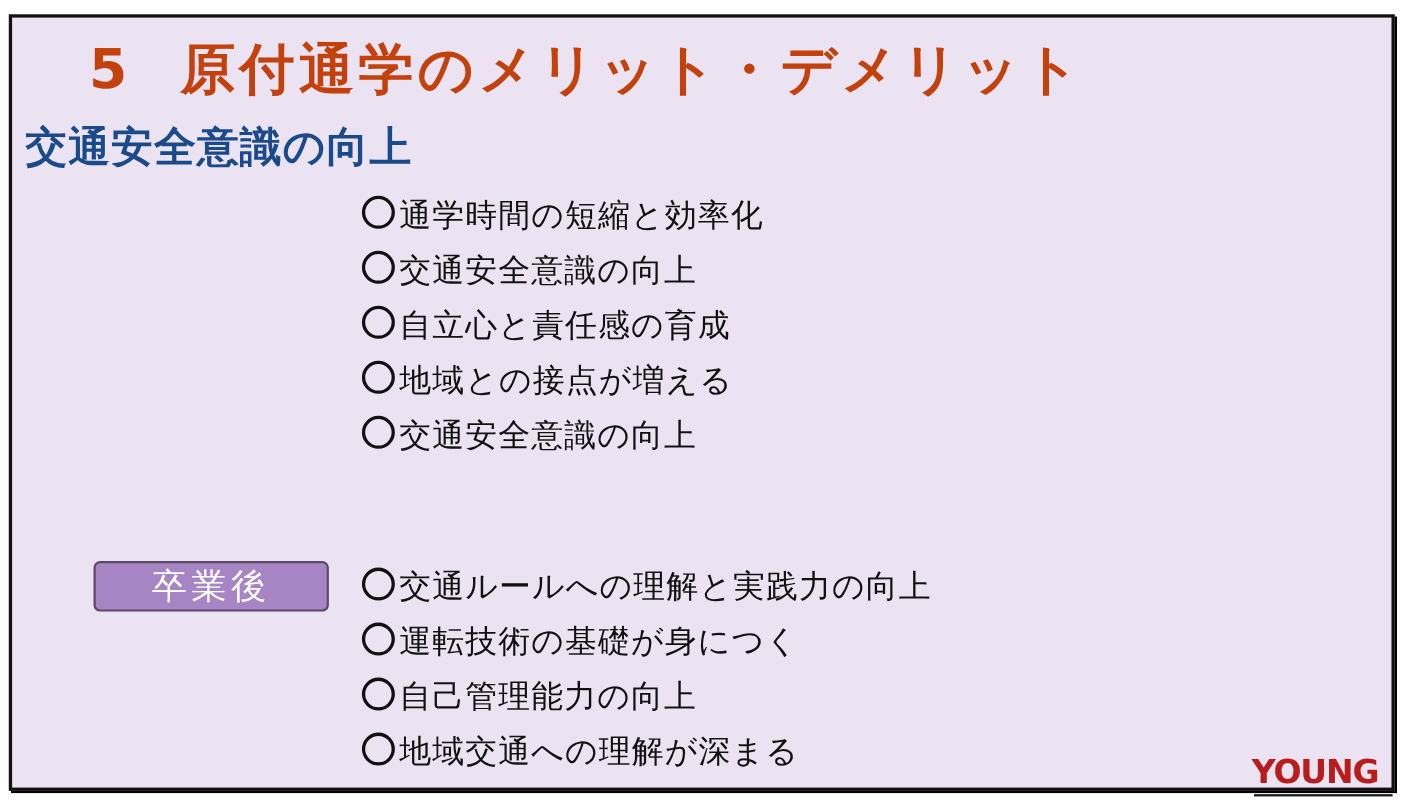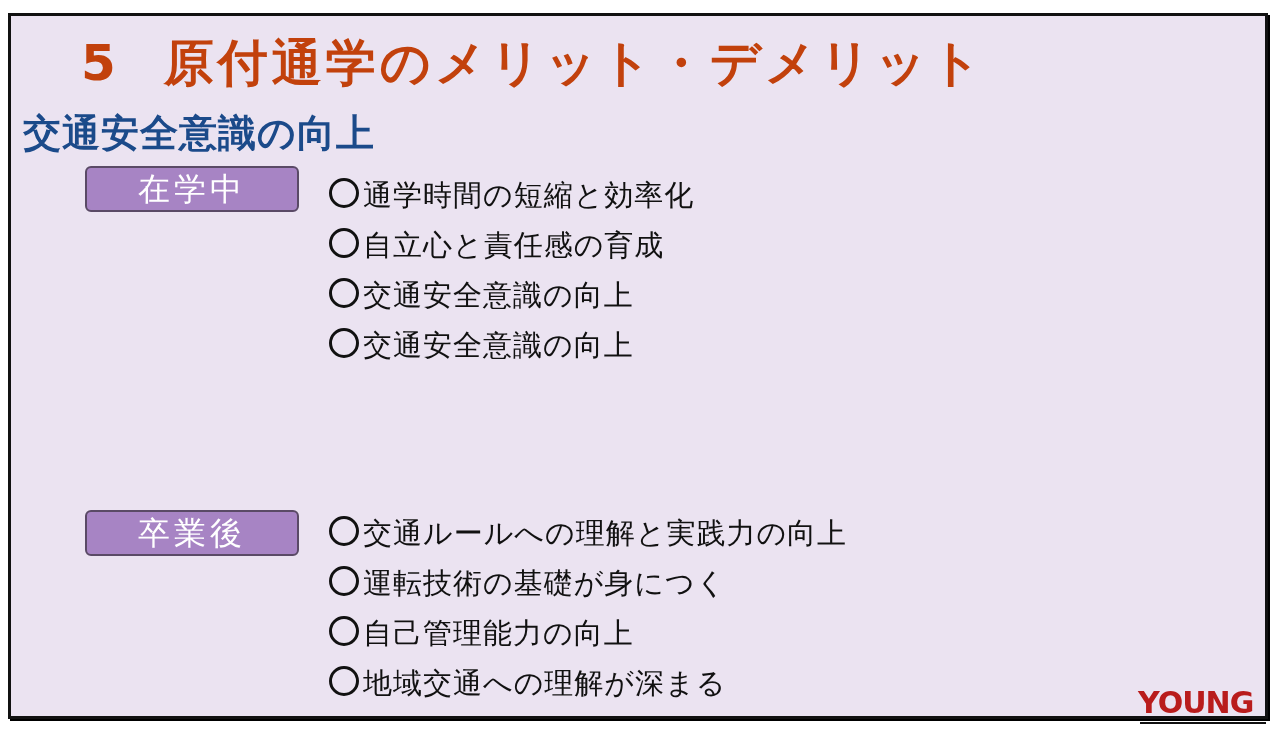--- a/index.html
+++ b/index.html
@@ -25,25 +25,25 @@
 </style>
 </head>
 <body>
 
 <div class="slide">
   <div class="title">
     <span class="num">5</span><span>原付通学のメリット・デメリット</span>
   </div>
   <div class="subtitle">交通安全意識の向上</div>
 
-  <div class="tag" style="top:150px;">在学中</div>
   <ul class="list" style="top:154px;">
     <li><span class="mark"></span><span>通学時間の短縮と効率化</span></li>
+    <li><span class="mark"></span><span>交通安全意識の向上</span></li>
     <li><span class="mark"></span><span>自立心と責任感の育成</span></li>
-    <li><span class="mark"></span><span>交通安全意識の向上</span></li>
+    <li><span class="mark"></span><span>地域との接点が増える</span></li>
     <li><span class="mark"></span><span>交通安全意識の向上</span></li>
   </ul>
 
   <div class="tag" style="top:494px;">卒業後</div>
   <ul class="list" style="top:492px;">
     <li><span class="mark"></span><span>交通ルールへの理解と実践力の向上</span></li>
     <li><span class="mark"></span><span>運転技術の基礎が身につく</span></li>
     <li><span class="mark"></span><span>自己管理能力の向上</span></li>
     <li><span class="mark"></span><span>地域交通への理解が深まる</span></li>
   </ul>

